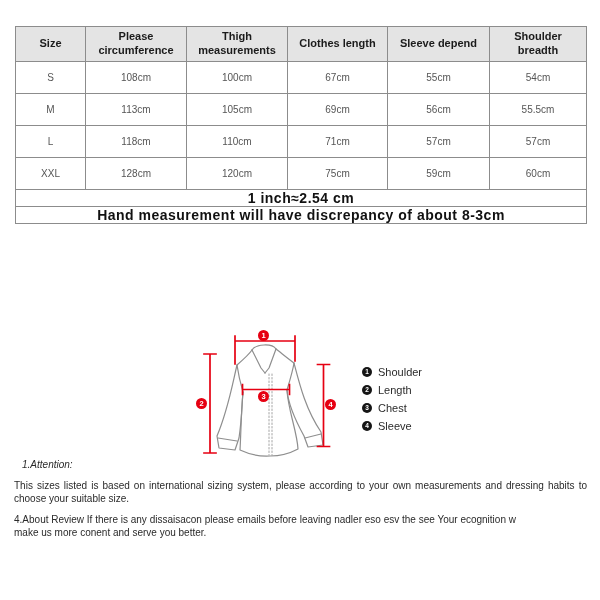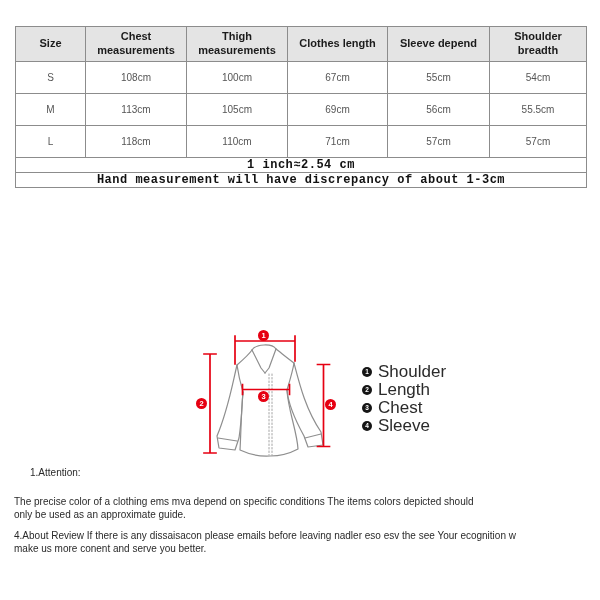--- a/index.html
+++ b/index.html
@@ -15,21 +15,21 @@
   }
   table.size-chart th, table.size-chart td {
     border:1px solid #8c8c8c; text-align:center; vertical-align:middle; padding:0 4px;
   }
   table.size-chart th {
     background:#e4e4e4; font-size:11px; font-weight:bold; color:#1b1b1b;
     height:34px; line-height:1.25;
   }
   table.size-chart td.data { font-size:10px; color:#555; height:31px; }
   table.size-chart td.note {
-    font-family:Liberation Mono, monospace; font-weight:bold; font-size:12px;
+    font-family:Liberation Sans, sans-serif; font-weight:bold; font-size:14px;
     color:#111; height:13px; letter-spacing:0.5px;text-align:center;
   }
 
   
   .shirt-svg { position:absolute; left:190px; top:328px; }
   .dmark {
     position:absolute; width:11px; height:11px; border-radius:50%;
     background:#e60012; color:#fff; font-size:7.5px; font-weight:bold;
     display:flex; align-items:center; justify-content:center; line-height:1;
   }
@@ -38,47 +38,47 @@
   #m3 { left:258px; top:391px; }
   #m4 { left:325px; top:399px; }
 
   .legend { position:absolute; left:362px; top:363px; }
   .legend-item { display:flex; align-items:center; height:18px; }
   .legend-dot {
     width:10px; height:10px; border-radius:50%; background:#151515; color:#fff;
     font-size:6.5px; font-weight:bold; display:flex; align-items:center;
     justify-content:center; margin-right:6px; line-height:1; flex:0 0 auto;
   }
-  .legend-label { font-size:17px; color:#2b2b2b; }
+  .legend-label { font-size:11px; color:#2b2b2b; }
 
   
   .notes { position:absolute; left:14px; top:450px; width:573px; font-size:10px;
            color:#2a2a2a; line-height:13px; }
-  .notes .heading { margin:16px; }
+  .notes .heading { margin:8px;font-style:italic; }
   .notes .body { margin:0 0 8px 0; }
   .body.justify { text-align:justify; }
   #sec-color-body { width:462px; }
   #sec-review-body { width:522px; margin-bottom:0; }
 </style>
 </head>
 <body>
 
 <table class="size-chart">
   <colgroup>
     <col style="width:70px">
       <col style="width:101px">
       <col style="width:101px">
     <col style="width:100px">
       <col style="width:102px">
       <col style="width:97px">
   </colgroup>
   <tbody>
       <tr>
     <th>Size</th>
-    <th>Chest measurements</th>
+    <th>Please circumference</th>
     <th>Thigh measurements</th>
     <th>Clothes length</th>
     <th>Sleeve depend</th>
     <th>Shoulder breadth</th>
   </tr>
   <tr>
     <td class="data">S</td>
     <td class="data">108cm</td>
     <td class="data">100cm</td>
     <td class="data">67cm</td>
@@ -95,24 +95,32 @@
   </tr>
   <tr>
     <td class="data">L</td>
     <td class="data">118cm</td>
     <td class="data">110cm</td>
     <td class="data">71cm</td>
     <td class="data">57cm</td>
     <td class="data">57cm</td>
   </tr>
   <tr>
+    <td class="data">XXL</td>
+    <td class="data">128cm</td>
+    <td class="data">120cm</td>
+    <td class="data">75cm</td>
+    <td class="data">59cm</td>
+    <td class="data">60cm</td>
+  </tr>
+  <tr>
     <td class="note" colspan="6">1 inch≈2.54 cm</td>
   </tr>
   <tr>
-    <td class="note" colspan="6">Hand measurement will have discrepancy of about 1-3cm</td>
+    <td class="note" colspan="6">Hand measurement will have discrepancy of about 8-3cm</td>
   </tr>
 </tbody>
   </table>
 
 <svg class="shirt-svg" width="160" height="132" viewBox="0 0 160 132" xmlns="http://www.w3.org/2000/svg">
 
   <g stroke="#8e8e8e" stroke-width="1.2" fill="none" stroke-linejoin="round" stroke-linecap="round">
 
     <path d="M47,37 C42,58 38,82 27,108 L29,120 L45,122 L49,110 C52,90 52,74 53,64"></path>
     <path d="M28,110 L47,113"></path>
@@ -162,18 +170,18 @@
     <span class="legend-label">Chest</span>
   </div>
   <div class="legend-item">
     <span class="legend-dot">4</span>
     <span class="legend-label">Sleeve</span>
   </div>
 </div>
 
 <div class="notes">
   <p class="heading">1.Attention:</p>
+  <p class="body justify">This sizes listed is based on international sizing system, please according to your own measurements and dressing habits to choose your suitable size.</p>
 
 
-  <p class="body" id="sec-color-body">The precise color of a clothing ems mva depend on specific conditions The items colors depicted should only be used as an approximate guide.</p>
 
   <p class="body" id="sec-review-body">4.About Review If there is any dissaisacon please emails before leaving nadler eso esv the see Your ecognition w make us more conent and serve you better.</p>
 </div>
 
 </body></html>

